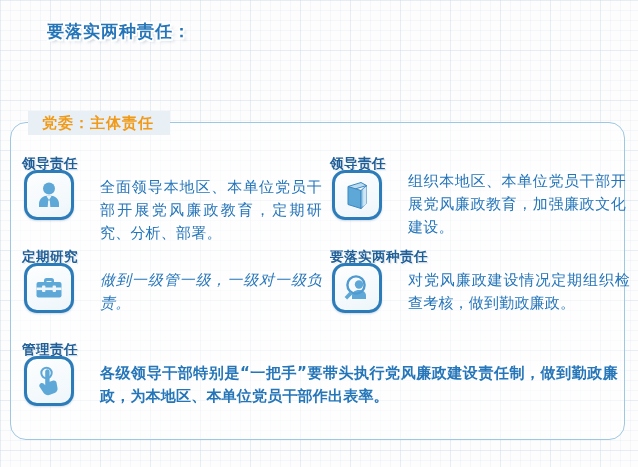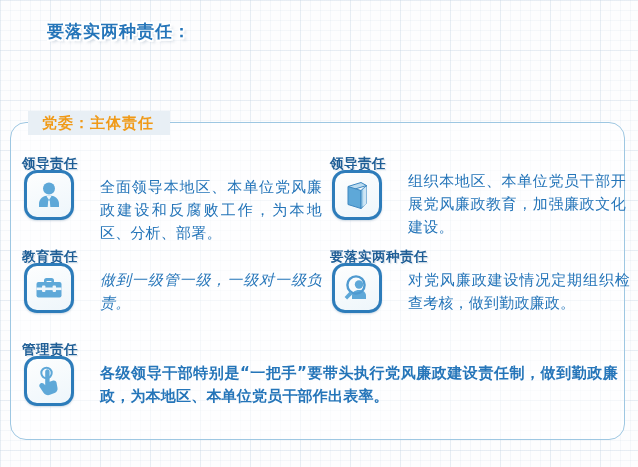--- a/index.html
+++ b/index.html
@@ -123,38 +123,38 @@
   <div class="item" id="it-lead">
     <div class="item-title">领导责任</div>
     <div class="icon-box">
       <svg width="32" height="32" viewBox="0 0 32 32" aria-hidden="true">
         <circle cx="16" cy="9.5" r="6" fill="#5ea8d8"></circle>
         <path d="M16 16.5c-6 0-10 3.4-10 8.2V28h20v-3.3c0-4.8-4-8.2-10-8.2z" fill="#5ea8d8"></path>
         <path d="M13.6 17.2 16 21l2.4-3.8-1.1-.6H14.7z" fill="#eef6fb"></path>
         <path d="M15.2 21.5h1.6l.5 6.5h-2.6z" fill="#eef6fb"></path>
       </svg>
     </div>
-    <div class="item-text">全面领导本地区、本单位党风廉政建设和反腐败工作，为本地区、分析、部署。</div>
+    <div class="item-text">全面领导本地区、本单位党员干部开展党风廉政教育，定期研究、分析、部署。</div>
   </div>
 
   <div class="item" id="it-edu">
     <div class="item-title">领导责任</div>
     <div class="icon-box">
       <svg width="32" height="32" viewBox="0 0 32 32" aria-hidden="true">
         <path d="M7 7.5 20 3.5l5.5 3-13 4z" fill="#bcdcf0" stroke="#3d87c0" stroke-width="1"></path>
         <path d="M7 7.5v18l13 4v-18z" fill="#5ea8d8" stroke="#3d87c0" stroke-width="1"></path>
         <path d="M20 11.5 25.5 6.5v18L20 29.5z" fill="#9ccbe8" stroke="#3d87c0" stroke-width="1"></path>
         <path d="M22.2 10.3 25.5 7.2v17.6l-3.3 3z" fill="#cfe6f5"></path>
       </svg>
     </div>
     <div class="item-text">组织本地区、本单位党员干部开展党风廉政教育，加强廉政文化建设。</div>
   </div>
 
   <div class="item" id="it-manage">
-    <div class="item-title">教育责任</div>
+    <div class="item-title">定期研究</div>
     <div class="icon-box">
       <svg width="32" height="32" viewBox="0 0 32 32" aria-hidden="true">
         <path d="M11 10V8.5A2.5 2.5 0 0 1 13.5 6h5A2.5 2.5 0 0 1 21 8.5V10h-2.6V8.9h-4.8V10z" fill="#5ea8d8"></path>
         <rect x="3.5" y="10" width="25" height="15.5" rx="2" fill="#5ea8d8"></rect>
         <rect x="3.5" y="15.5" width="25" height="2.6" fill="#eef6fb"></rect>
         <rect x="9" y="13.6" width="3.4" height="6.4" rx="1" fill="#eef6fb"></rect>
         <rect x="19.6" y="13.6" width="3.4" height="6.4" rx="1" fill="#eef6fb"></rect>
       </svg>
     </div>
     <div class="item-text">做到一级管一级，一级对一级负责。</div>

